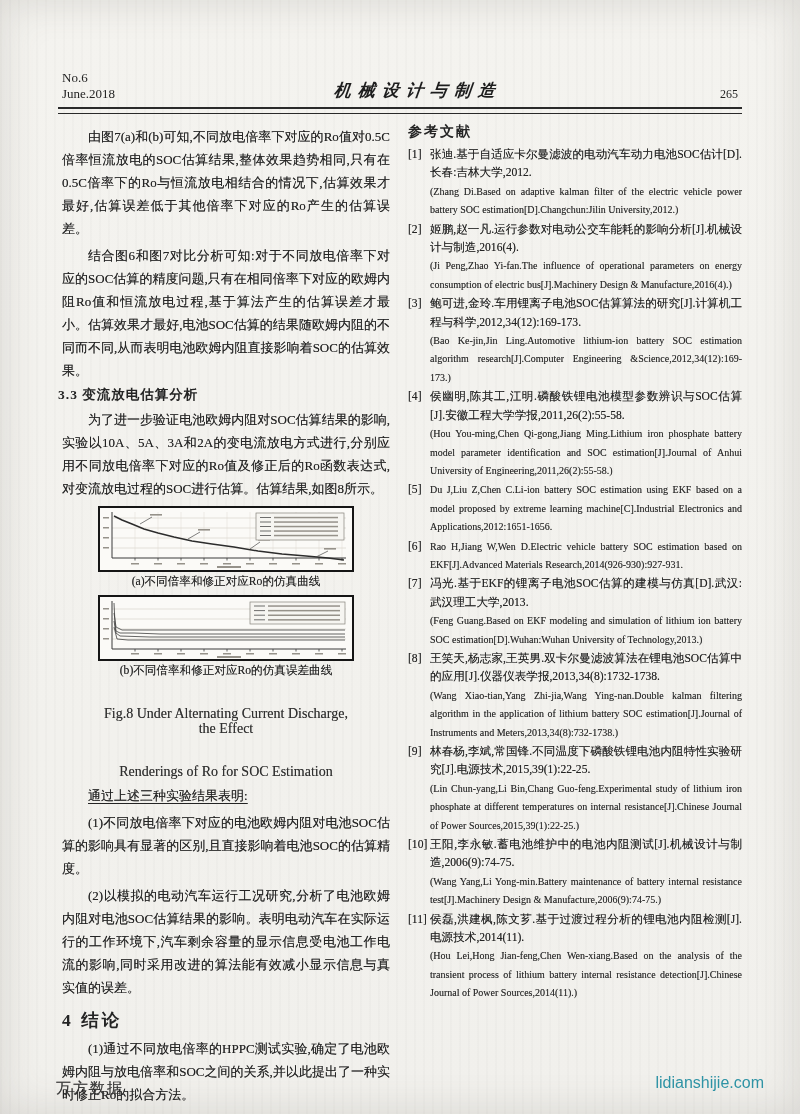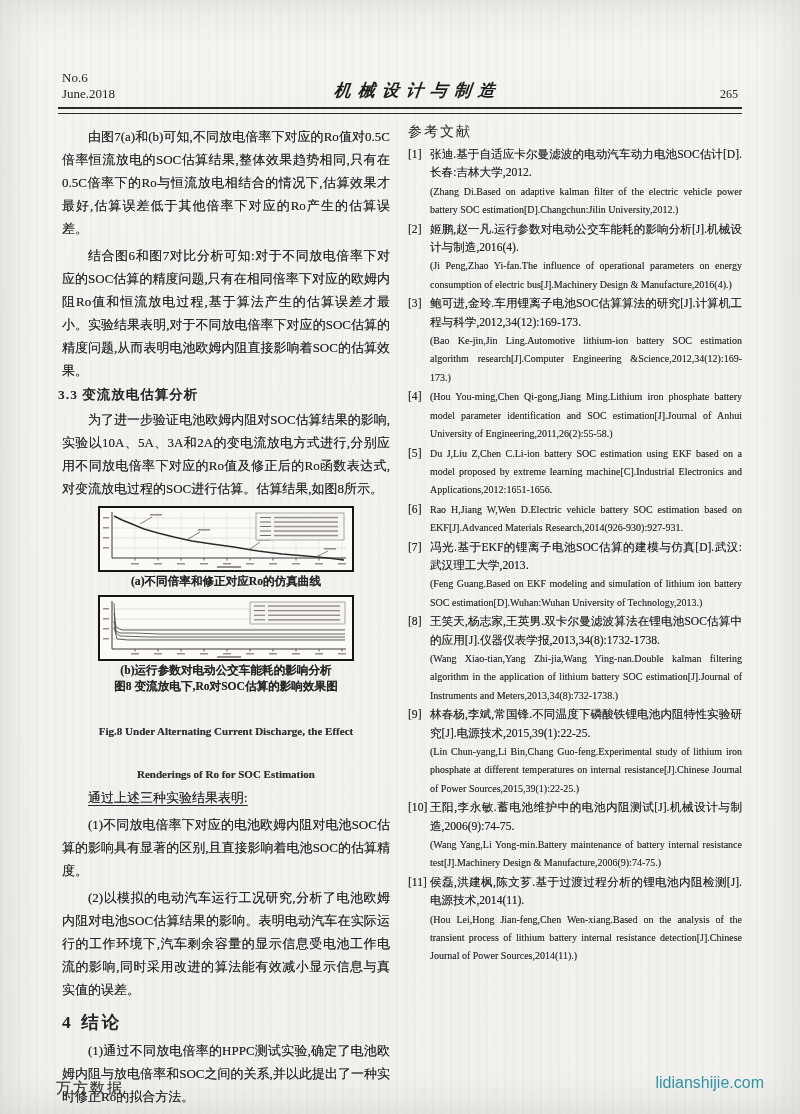--- a/index.html
+++ b/index.html
@@ -27,37 +27,37 @@
   p.para{margin:4px;font-size:13px;line-height:23px;text-indent:2em;text-align:justify;
          text-shadow:0 0 .45px rgba(20,20,20,.55);}
   p.para.underlined{text-decoration:underline;text-underline-offset:3px;}
   h3.sec{margin:4px 0 2px 0;font-size:13.5px;font-weight:bold;letter-spacing:1px;}
   h2.sec{margin:9px 0 5px 4px;font-size:17.5px;font-weight:600;letter-spacing:3px;}
   
   figure.fig{margin:6px auto 4px auto;width:258px;}
   .plot-box{border:2.2px solid #151515;background:#fbfaf7;width:252px;margin:0 auto;}
   .plot-box svg{display:block;}
   .figcap{text-align:center;font-size:11.6px;line-height:15.5px;margin-top:2px;
-          text-shadow:0 0 .4px rgba(20,20,20,.5);font-weight:bold;}
+          text-shadow:0 0 .4px rgba(20,20,20,.5);}
   .figcap.cn{margin-top:1px;}
-  .figcap.en{font-family:"Liberation Serif","DejaVu Serif",serif;font-size:11px;line-height:14.5px;color:#303030;margin-top:29px;}
+  .figcap.en{font-family:"Liberation Serif","DejaVu Serif",serif;font-size:14px;line-height:14.5px;color:#303030;margin-top:29px;}
   .gap6{height:5px;}
   
   .grid-h{stroke:#d3d0c8;stroke-width:.6;}
   .grid-v{stroke:#dcd9d1;stroke-width:.5;}
   .axis{stroke:#3b3b3b;stroke-width:1;}
   .tick{stroke:#3b3b3b;stroke-width:.8;}
   .curve{fill:none;stroke:#2c2c2c;stroke-width:1.5;}
   .errline{fill:none;stroke:#3d3d3d;stroke-width:.8;}
   .smudge{fill:#96928a;}
   .legend-box{fill:#f6f5f1;stroke:#87837b;stroke-width:.7;}
   .legend-line{stroke:#4a4a4a;stroke-width:.8;}
   .anno{stroke:#4a4a4a;stroke-width:.7;fill:none;}
   
-  .ref-heading{margin:2px 0 5px 0;font-size:14px;font-weight:normal;letter-spacing:2px;}
+  .ref-heading{margin:2px 0 5px 0;font-size:14px;font-weight:bold;letter-spacing:2px;}
   .ref{position:relative;padding-left:22px;margin-bottom:1px;font-size:11.6px;line-height:18.4px;
        text-align:justify;text-shadow:0 0 .4px rgba(20,20,20,.5);}
   .ref-marker{position:absolute;left:0;top:0;}
   .ref-en{font-family:"Liberation Serif","DejaVu Serif",serif;font-size:10px;color:#2d2d2d;}
   .ref-en:empty{display:none;}
   
   .ft-left{position:absolute;left:56px;bottom:16px;font-size:15px;font-weight:normal;color:#3c3c3c;
            letter-spacing:2px;text-shadow:0 0 .4px rgba(20,20,20,.5);}
   .ft-right{position:absolute;right:36px;bottom:22px;font-size:16px;color:#2e93a5;
             font-family:"Liberation Sans","DejaVu Sans",sans-serif;}
@@ -75,21 +75,21 @@
       </div>
       <div class="hd-center">机械设计与制造</div>
       <div class="hd-right">265</div>
     </header>
     <div class="rule"></div>
 
     <div class="cols">
 
       <div class="col-left">
         <p class="para">由图7(a)和(b)可知,不同放电倍率下对应的Ro值对0.5C倍率恒流放电的SOC估算结果,整体效果趋势相同,只有在0.5C倍率下的Ro与恒流放电相结合的情况下,估算效果才最好,估算误差低于其他倍率下对应的Ro产生的估算误差。</p>
-        <p class="para">结合图6和图7对比分析可知:对于不同放电倍率下对应的SOC估算的精度问题,只有在相同倍率下对应的欧姆内阻Ro值和恒流放电过程,基于算法产生的估算误差才最小。实验结果表明,对于不同放电倍率下对应的SOC估算的精度问题,从而表明电池欧姆内阻直接影响着SOC的估算效果。</p>
+        <p class="para">结合图6和图7对比分析可知:对于不同放电倍率下对应的SOC估算的精度问题,只有在相同倍率下对应的欧姆内阻Ro值和恒流放电过程,基于算法产生的估算误差才最小。估算效果才最好,电池SOC估算的结果随欧姆内阻的不同而不同,从而表明电池欧姆内阻直接影响着SOC的估算效果。</p>
         <h3 class="sec">3.3 变流放电估算分析</h3>
         <p class="para">为了进一步验证电池欧姆内阻对SOC估算结果的影响,实验以10A、5A、3A和2A的变电流放电方式进行,分别应用不同放电倍率下对应的Ro值及修正后的Ro函数表达式,对变流放电过程的SOC进行估算。估算结果,如图8所示。</p>
 
         <figure class="fig">
 
           <div class="plot-box">
             <svg width="252" height="62" viewBox="0 0 252 62">
               <line class="grid-h" x1="12" y1="10" x2="246" y2="10"></line>
               <line class="grid-h" x1="12" y1="20" x2="246" y2="20"></line>
               <line class="grid-h" x1="12" y1="30" x2="246" y2="30"></line>
@@ -201,22 +201,21 @@
                   <rect class="smudge" x="168" y="8.3" width="72" height="1.5"></rect>
                 <line class="legend-line" x1="154" y1="13.6" x2="165" y2="13.6"></line>
                   <rect class="smudge" x="168" y="12.9" width="72" height="1.5"></rect>
                 <line class="legend-line" x1="154" y1="18.2" x2="165" y2="18.2"></line>
                   <rect class="smudge" x="168" y="17.5" width="72" height="1.5"></rect>
                 <line class="legend-line" x1="154" y1="22.8" x2="165" y2="22.8"></line>
                   <rect class="smudge" x="168" y="22.1" width="72" height="1.5"></rect>
               </g>
             </svg>
           </div>
-          <div class="figcap">(b)运行参数对电动公交车能耗的影响分析</div>
-          <div class="figcap cn">图8 变流放电下,Ro对SOC估算的影响效果图</div>
+          <div class="figcap">(b)不同倍率和修正对应Ro的仿真误差曲线</div>
           <div class="figcap en">Fig.8 Under Alternating Current Discharge, the Effect</div>
           <div class="figcap en">Renderings of Ro for SOC Estimation</div>
         </figure>
 
         <p class="para underlined">通过上述三种实验结果表明:</p>
         <p class="para">(1)不同放电倍率下对应的电池欧姆内阻对电池SOC估算的影响具有显著的区别,且直接影响着电池SOC的估算精度。</p>
         <p class="para">(2)以模拟的电动汽车运行工况研究,分析了电池欧姆内阻对电池SOC估算结果的影响。表明电动汽车在实际运行的工作环境下,汽车剩余容量的显示信息受电池工作电流的影响,同时采用改进的算法能有效减小显示信息与真实值的误差。</p>
         <h2 class="sec">4 结论</h2>
         <p class="para">(1)通过不同放电倍率的HPPC测试实验,确定了电池欧姆内阻与放电倍率和SOC之间的关系,并以此提出了一种实时修正Ro的拟合方法。</p>
         <p class="para">(2)通过不同的放电实验模拟电动汽车的实际运行工况,应用不同倍率下对应的Ro值,并结合EKF算法估算SOC,验证了欧姆内阻Ro对SOC估算确实存在影响。同时,根据不同放电情况下的SOC估算结果,表明了电池欧姆内阻对电动汽车显示的剩余容量的信息具有直接的影响,这对电动汽车的应用研究具有重要的意义。</p>
@@ -235,20 +234,21 @@
           <div class="ref-cn">姬鹏,赵一凡.运行参数对电动公交车能耗的影响分析[J].机械设计与制造,2016(4).</div>
           <div class="ref-en">(Ji Peng,Zhao Yi-fan.The influence of operational parameters on energy consumption of electric bus[J].Machinery Design &amp; Manufacture,2016(4).)</div>
         </div>
         <div class="ref">
           <span class="ref-marker">[3]</span>
           <div class="ref-cn">鲍可进,金玲.车用锂离子电池SOC估算算法的研究[J].计算机工程与科学,2012,34(12):169-173.</div>
           <div class="ref-en">(Bao Ke-jin,Jin Ling.Automotive lithium-ion battery SOC estimation algorithm research[J].Computer Engineering &amp;Science,2012,34(12):169-173.)</div>
         </div>
         <div class="ref">
           <span class="ref-marker">[4]</span>
+          <div class="ref-cn">侯幽明,陈其工,江明.磷酸铁锂电池模型参数辨识与SOC估算[J].安徽工程大学学报,2011,26(2):55-58.</div>
           <div class="ref-en">(Hou You-ming,Chen Qi-gong,Jiang Ming.Lithium iron phosphate battery model parameter identification and SOC estimation[J].Journal of Anhui University of Engineering,2011,26(2):55-58.)</div>
         </div>
         <div class="ref">
           <span class="ref-marker">[5]</span>
           <div class="ref-en">Du J,Liu Z,Chen C.Li-ion battery SOC estimation using EKF based on a model proposed by extreme learning machine[C].Industrial Electronics and Applications,2012:1651-1656.</div>
         </div>
         <div class="ref">
           <span class="ref-marker">[6]</span>
           <div class="ref-en">Rao H,Jiang W,Wen D.Electric vehicle battery SOC estimation based on EKF[J].Advanced Materials Research,2014(926-930):927-931.</div>
         </div>

